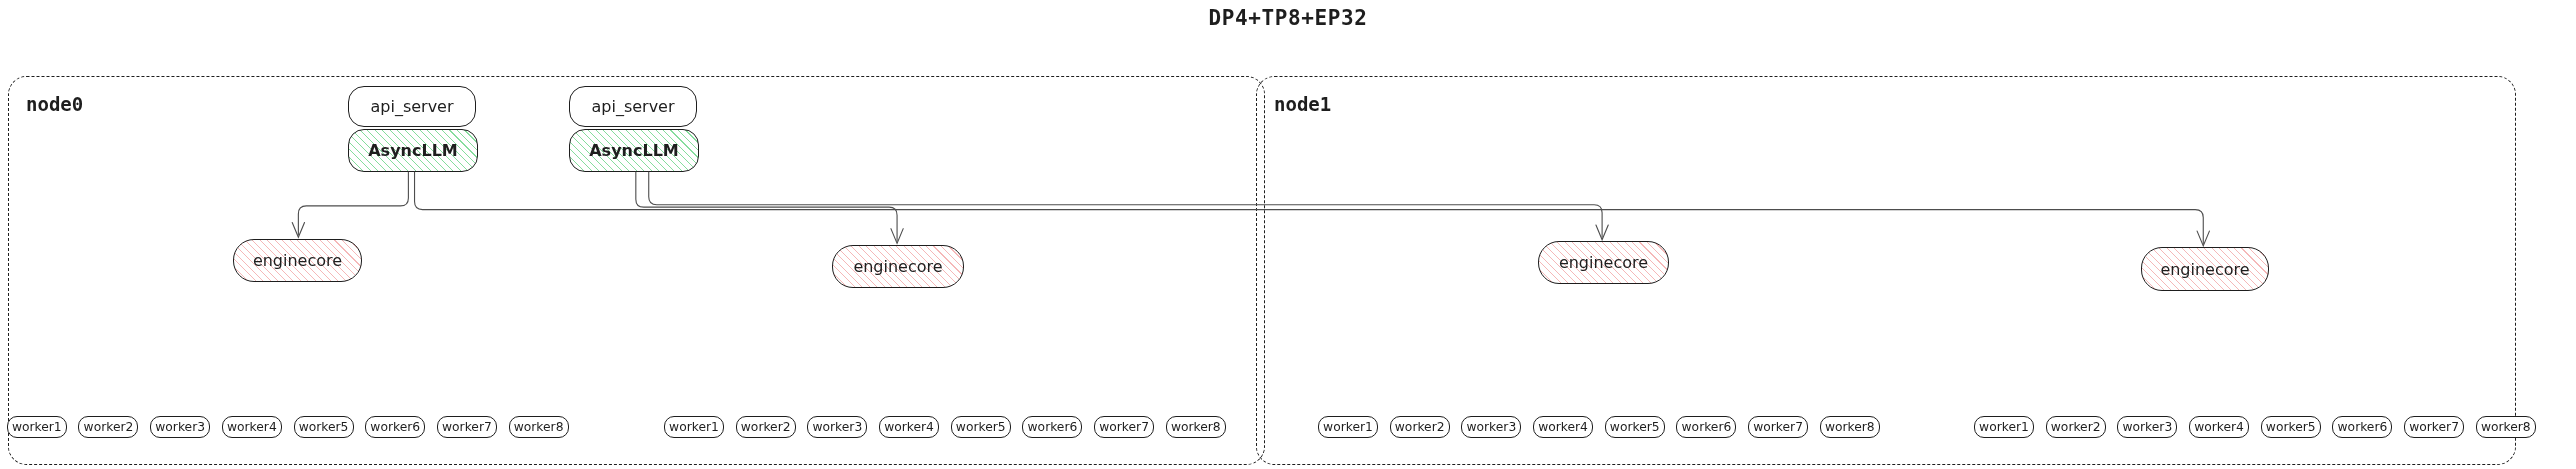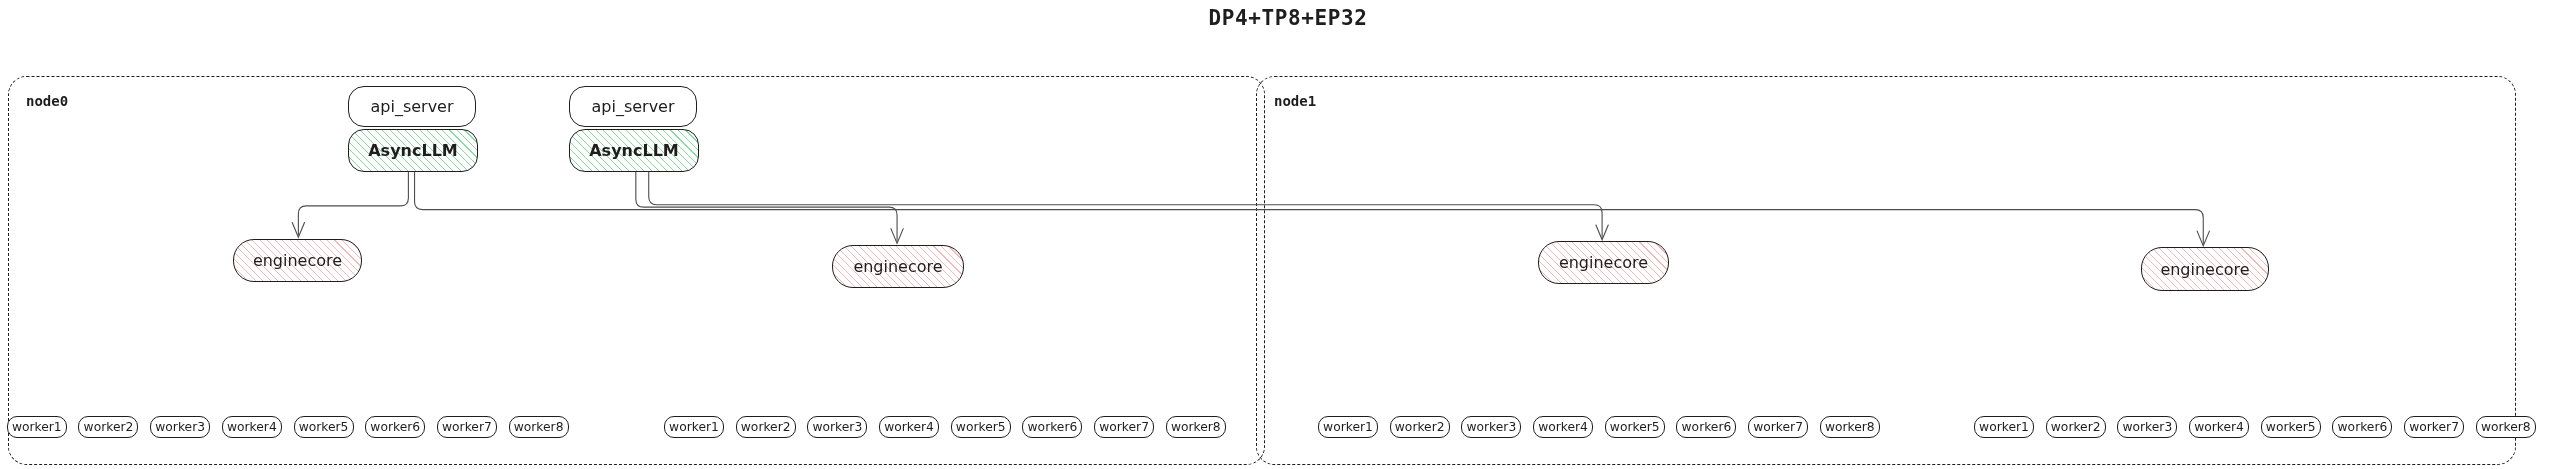--- a/index.html
+++ b/index.html
@@ -15,21 +15,21 @@
     position:absolute; left:0; top:6.2px; width:100%; text-align:center;
     font-family:"DejaVu Sans Mono", monospace; font-size:21px; font-weight:700;
     letter-spacing:0.6px; color:var(--text);
   }
   .node-rect{
     position:absolute; border:1.5px dashed var(--border); border-radius:18.5px;
     background:transparent;
   }
   .node-label{
     position:absolute; left:17px; top:16px;
-    font-family:"DejaVu Sans Mono", monospace; font-size:14px; font-weight:700;
+    font-family:"DejaVu Sans Mono", monospace; font-size:19px; font-weight:700;
     color:var(--text);
   }
   .box{
     position:absolute; box-sizing:border-box;
     border:1.5px solid var(--border); background:#ffffff;
     display:flex; align-items:center; justify-content:center;
     font-size:16px; color:var(--text); white-space:nowrap;
   }
   .stack-box{border-radius:16px;}
   .engine-box{border-radius:21px;}

